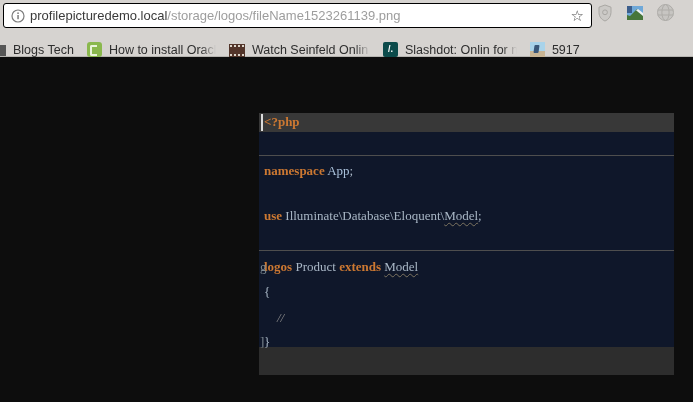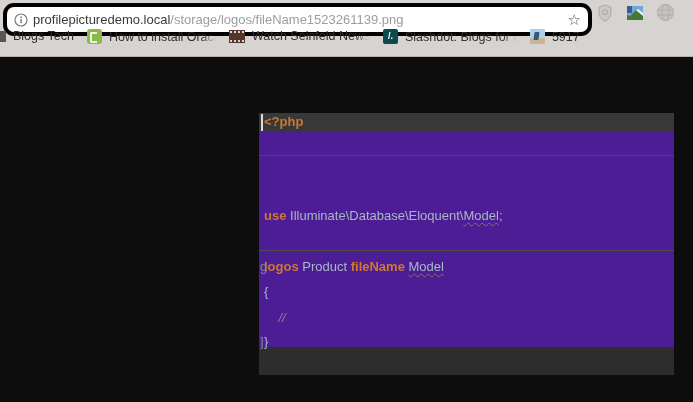--- a/index.html
+++ b/index.html
@@ -3,35 +3,35 @@
 <meta charset="utf-8">
 <style>
   * { margin:0; padding:0; box-sizing:border-box; }
   html,body { width:693px; height:402px; overflow:hidden; }
   body { font-family:"Liberation Sans", sans-serif; background:#0d0d0d; position:relative; }
 
   
   .chrome { position:absolute; left:0; top:0; width:693px; height:57px;
             background:#d6d3d0; border-bottom:1px solid #b6b4b0; }
 
-  .addressbar { position:absolute; left:3px; top:3px; width:589px; height:33px;
-                background:#ffffff; border:4px solid #000000; border-radius:11px;
+  .addressbar { position:absolute; left:3px; top:3px; width:589px; height:25px;
+                background:#ffffff; border:1px solid #000000; border-radius:3px;
                 display:flex; align-items:center; }
   .info-badge { display:inline-flex; margin:0 5px 0 7px; }
   .url { font-size:13px; white-space:nowrap; overflow:hidden; }
   .url .host { color:#3a3a3a; }
   .url .path { color:#9d9d9d; }
   .star { margin-left:auto; margin-right:7px; font-size:15px; color:#4e4e4e; line-height:1; }
 
   .ext-icons { position:absolute; left:597px; top:0; height:29px;
                display:flex; align-items:center; gap:14px; }
 
   
   .bookmarksbar { position:absolute; left:0; top:29px; width:693px; height:28px;
-                  display:flex; align-items:flex-start; font-size:12.5px; color:#2e2e2e; }
+                  display:flex; align-items:flex-end; font-size:12.5px; color:#2e2e2e; }
   .bm { display:flex; align-items:center; gap:7px; white-space:nowrap; }
   .bm + .bm { margin-left:13px; }
   .bm-label { display:inline-block; }
   .bm-label.clip { overflow:hidden;
      -webkit-mask-image:linear-gradient(90deg,#000 calc(100% - 15px),transparent 100%);
      mask-image:linear-gradient(90deg,#000 calc(100% - 15px),transparent 100%); }
 
   
   .fav { flex:0 0 auto; display:inline-block; }
   .fav-square   { width:6px; height:11px; background:#565656; }
@@ -50,22 +50,22 @@
                   background:#3a5779; border-radius:1px; transform:skewX(-8deg); }
   .fav-stripes  { width:16px; height:13px; position:relative;
                   background:linear-gradient(180deg,#b23430 0 3px,#ececec 3px 5px,#3355bb 5px 8px,#787833 8px 100%); }
   .fav-stripes::before { content:""; position:absolute; right:2px; bottom:1px; width:6px; height:6px;
                   background:#e8c832; border-radius:50%; }
 
   
   .content { position:absolute; left:0; top:58px; width:693px; height:344px; background:#0d0d0d; }
 
   .code-image { position:absolute; left:259px; top:55px; width:415px; height:262px;
-                background:#4c1d95; overflow:hidden;
-                font-family:Liberation Sans, sans-serif; font-size:13px; }
+                background:#0f172a; overflow:hidden;
+                font-family:Liberation Serif, serif; font-size:13px; }
   .hl-line  { position:absolute; left:0; top:0; width:100%; height:19px; background:#383838; }
   .cursor   { position:absolute; left:2px; top:1px; width:2px; height:17px; background:#dcdcdc; }
   .sep      { position:absolute; left:0; width:100%; height:1px; background:#4e4e4e; }
   .sep1 { top:42px; } .sep2 { top:137px; }
   .bottom-strip { position:absolute; left:0; top:234px; width:100%; height:28px; background:#2d2d2d; }
 
   .code-line { position:absolute; left:5px; right:0; height:18px; line-height:18px; white-space:pre; }
   .tok-kw      { color:#cc7832; font-weight:bold; }
   .tok-plain   { color:#a9b7c6; }
   .tok-ns      { color:#a9c0da; }
@@ -124,41 +124,42 @@
       <div class="bm">
         <span class="fav fav-square"></span>
         <span class="bm-label">Blogs Tech</span>
       </div>
       <div class="bm">
         <span class="fav fav-mint"></span>
         <span class="bm-label clip" style="width: 107px;">How to install Oracle</span>
       </div>
       <div class="bm">
         <span class="fav fav-film"></span>
-        <span class="bm-label clip" style="width: 118px;">Watch Seinfeld News</span>
+        <span class="bm-label clip" style="width: 118px;">Watch Seinfeld Onlin</span>
       </div>
       <div class="bm">
         <span class="fav fav-slashdot">/.</span>
-        <span class="bm-label clip" style="width: 112px;">Slashdot: Blogs for n</span>
+        <span class="bm-label clip" style="width: 112px;">Slashdot: Onlin for n</span>
       </div>
       <div class="bm">
         <span class="fav fav-photofav"></span>
         <span class="bm-label">5917</span>
       </div>
     </div>
 
   <div class="content">
     <div class="code-image">
       <div class="hl-line"></div>
       <div class="cursor"></div>
       <div class="sep sep1"></div>
       <div class="sep sep2"></div>
       <div class="bottom-strip"></div>
     <div class="code-line" style="top: 0px;"><span class="tok-kw">&lt;?php</span></div>
+        <div class="code-line" style="top: 49px;"><span class="tok-kw">namespace</span><span class="tok-plain"> </span><span class="tok-ns">App</span><span class="tok-plain">;</span></div>
         <div class="code-line" style="top: 94px;"><span class="tok-kw">use</span><span class="tok-plain"> Illuminate\Database\Eloquent\</span><span class="tok-plain sq">Model</span><span class="tok-plain">;</span></div>
-        <div class="code-line" style="top: 145px;"><span class="frag">g</span><span class="tok-kw">logos</span><span class="tok-plain"> Product </span><span class="tok-kw">fileName</span><span class="tok-plain"> </span><span class="tok-plain sq">Model</span></div>
+        <div class="code-line" style="top: 145px;"><span class="frag">g</span><span class="tok-kw">logos</span><span class="tok-plain"> Product </span><span class="tok-kw">extends</span><span class="tok-plain"> </span><span class="tok-plain sq">Model</span></div>
         <div class="code-line" style="top: 170px;"><span class="tok-plain">{</span></div>
         <div class="code-line" style="top: 196px;"><span class="tok-comment">    //</span></div>
         <div class="code-line" style="top: 220px;"><span class="frag">]</span><span class="tok-plain">}</span></div>
       </div>
   </div>
 
 </div>
 
 </body></html>

